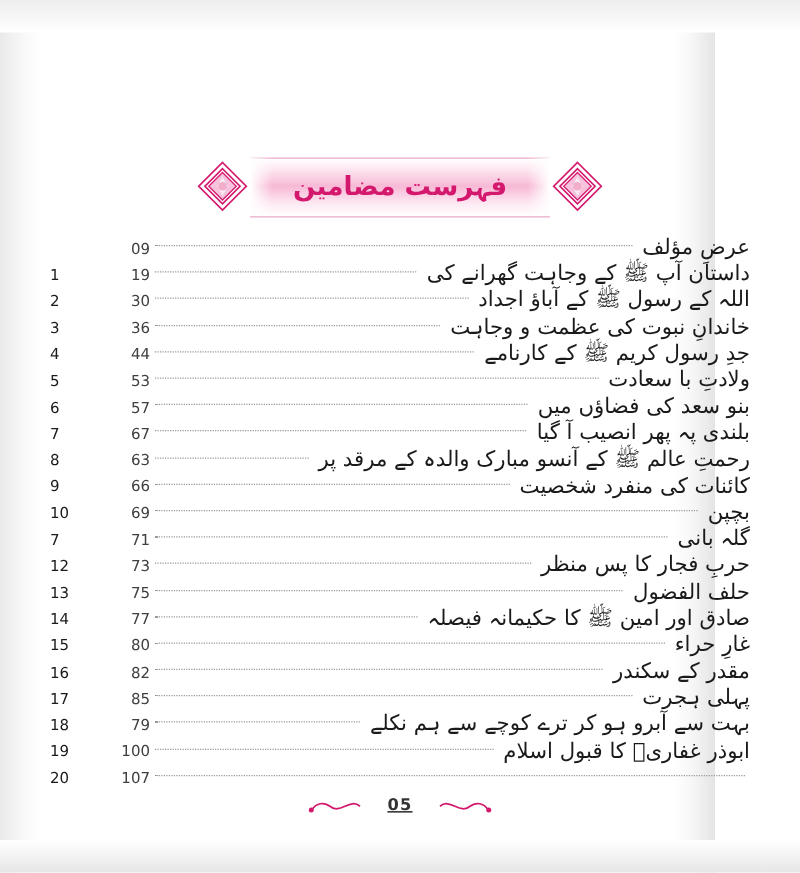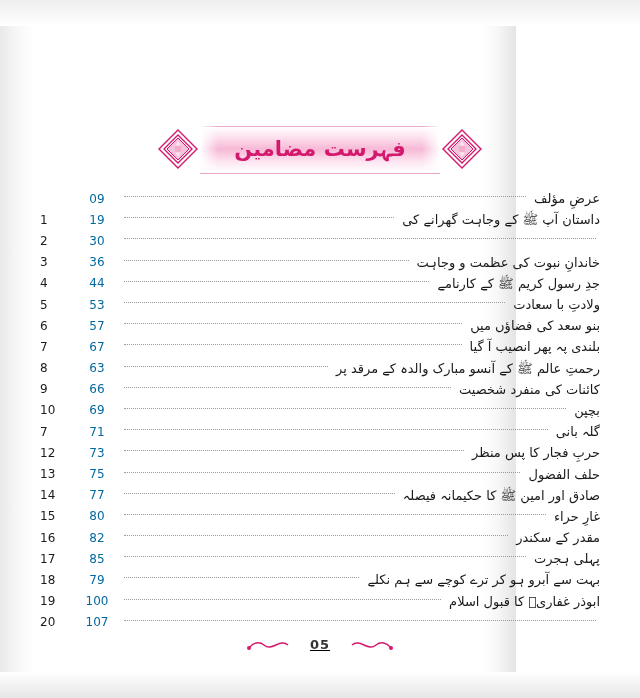--- a/index.html
+++ b/index.html
@@ -9,21 +9,21 @@
   }
   body {
     width: 640px;
     height: 698px;
     font-family: "DejaVu Sans", sans-serif;
     overflow: hidden;
   }
 
   .page {
     position: relative;
-    width: 516px;
+    width: 572px;
     height: 698px;
     background: #ffffff;
     box-sizing: border-box;
   }
 
   
   .page-shade-left {
     position: absolute;
     left: 0; top: 0;
     width: 34px; height: 698px;
@@ -123,43 +123,43 @@
   }
   .toc-row {
     position: relative;
     height: 21.2px;
     display: flex;
     align-items: center;
     direction: rtl;
   }
   .toc-title {
     font-family: "DejaVu Sans", sans-serif;
-    font-size: 13px;
+    font-size: 17px;
     color: #1a1a1a;
     direction: rtl;
     text-align: right;
     white-space: nowrap;
     flex: 0 0 auto;
     padding-left: 4px;
     line-height: 1;
   }
   .toc-dots {
     flex: 1 1 auto;
     border-bottom: 1px dotted #9a9a9a;
     height: 0;
     margin: 0 4px 4px 4px;
     min-width: 10px;
   }
   .toc-page {
     flex: 0 0 46px;
     font-family: "DejaVu Sans", sans-serif;
     font-size: 12px;
-    color: #0369a1;
+    color: #404040;
     direction: ltr;
-    text-align: center;
+    text-align: right;
     line-height: 1;
   }
   .toc-index {
     flex: 0 0 34px;
     font-family: "DejaVu Sans", sans-serif;
     font-size: 12px;
     color: #1a1a1a;
     direction: ltr;
     text-align: left;
     line-height: 1;
@@ -236,20 +236,21 @@
       </div>
 
       <div class="toc-row">
         <span class="toc-title">داستان آپ ﷺ کے وجاہت گھرانے کی</span>
         <span class="toc-dots"></span>
         <span class="toc-page">19</span>
         <span class="toc-index">1</span>
       </div>
 
       <div class="toc-row">
+        <span class="toc-title">اللہ کے رسول ﷺ کے آباؤ اجداد</span>
         <span class="toc-dots"></span>
         <span class="toc-page">30</span>
         <span class="toc-index">2</span>
       </div>
 
       <div class="toc-row">
         <span class="toc-title">خاندانِ نبوت کی عظمت و وجاہت</span>
         <span class="toc-dots"></span>
         <span class="toc-page">36</span>
         <span class="toc-index">3</span>

